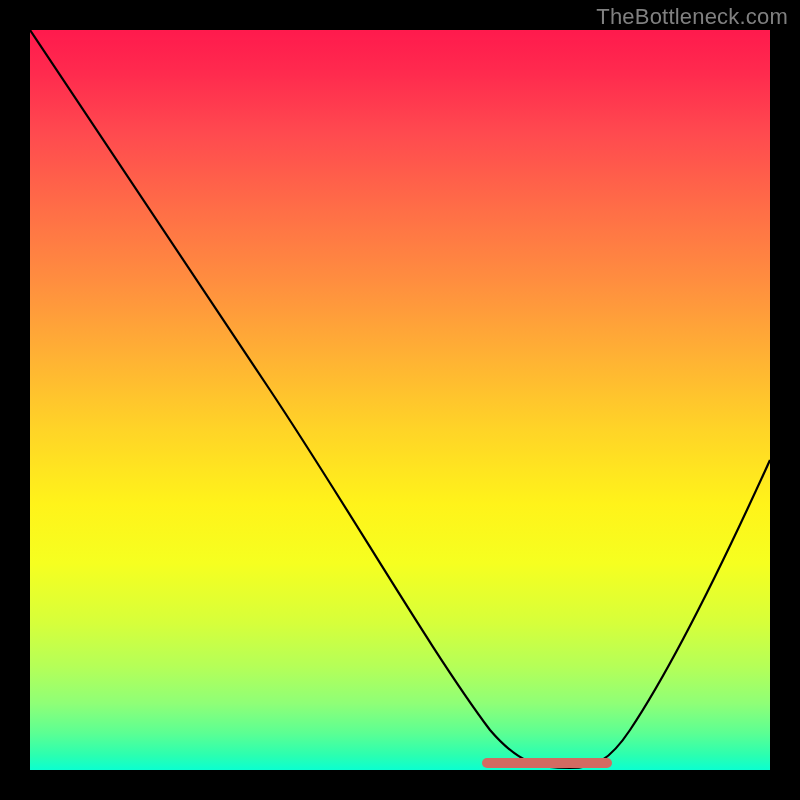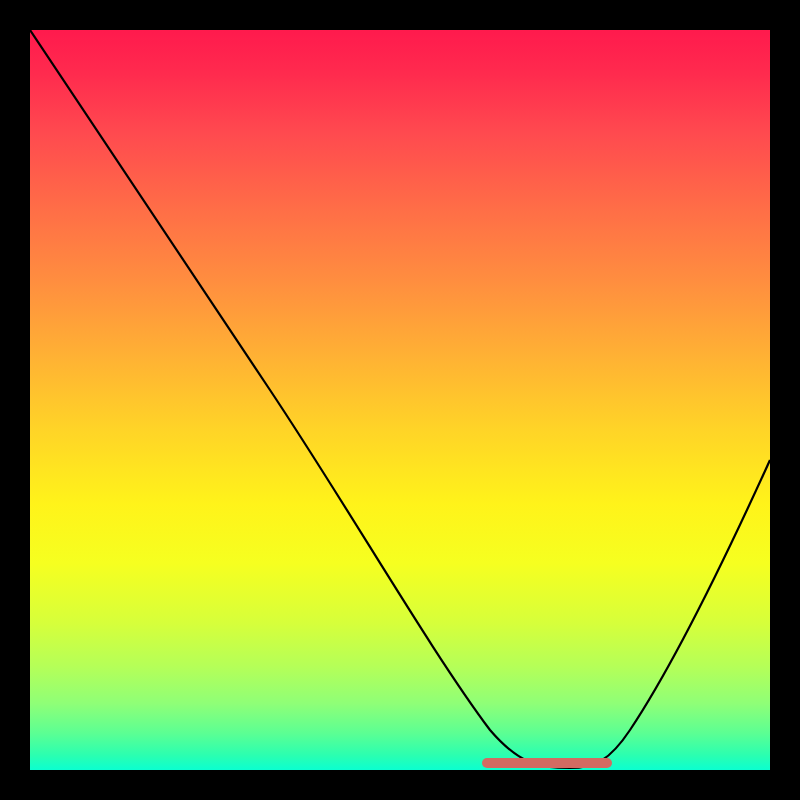--- a/index.html
+++ b/index.html
@@ -73,20 +73,21 @@
     background: #d36a62;
     border-radius: 5px;
     bottom: 2px;
   }
 </style>
 </head>
 <body>
 
 <div class="frame">
 
+  <div class="watermark">TheBottleneck.com</div>
 
   <div class="plot-area">
 
     <div class="gradient"></div>
 
     <svg class="curve" viewBox="0 0 740 740" preserveAspectRatio="none">
       <path d="M 0 0
                C 80 120, 160 240, 240 360
                C 320 480, 400 620, 460 700
                C 490 735, 510 738, 540 738

